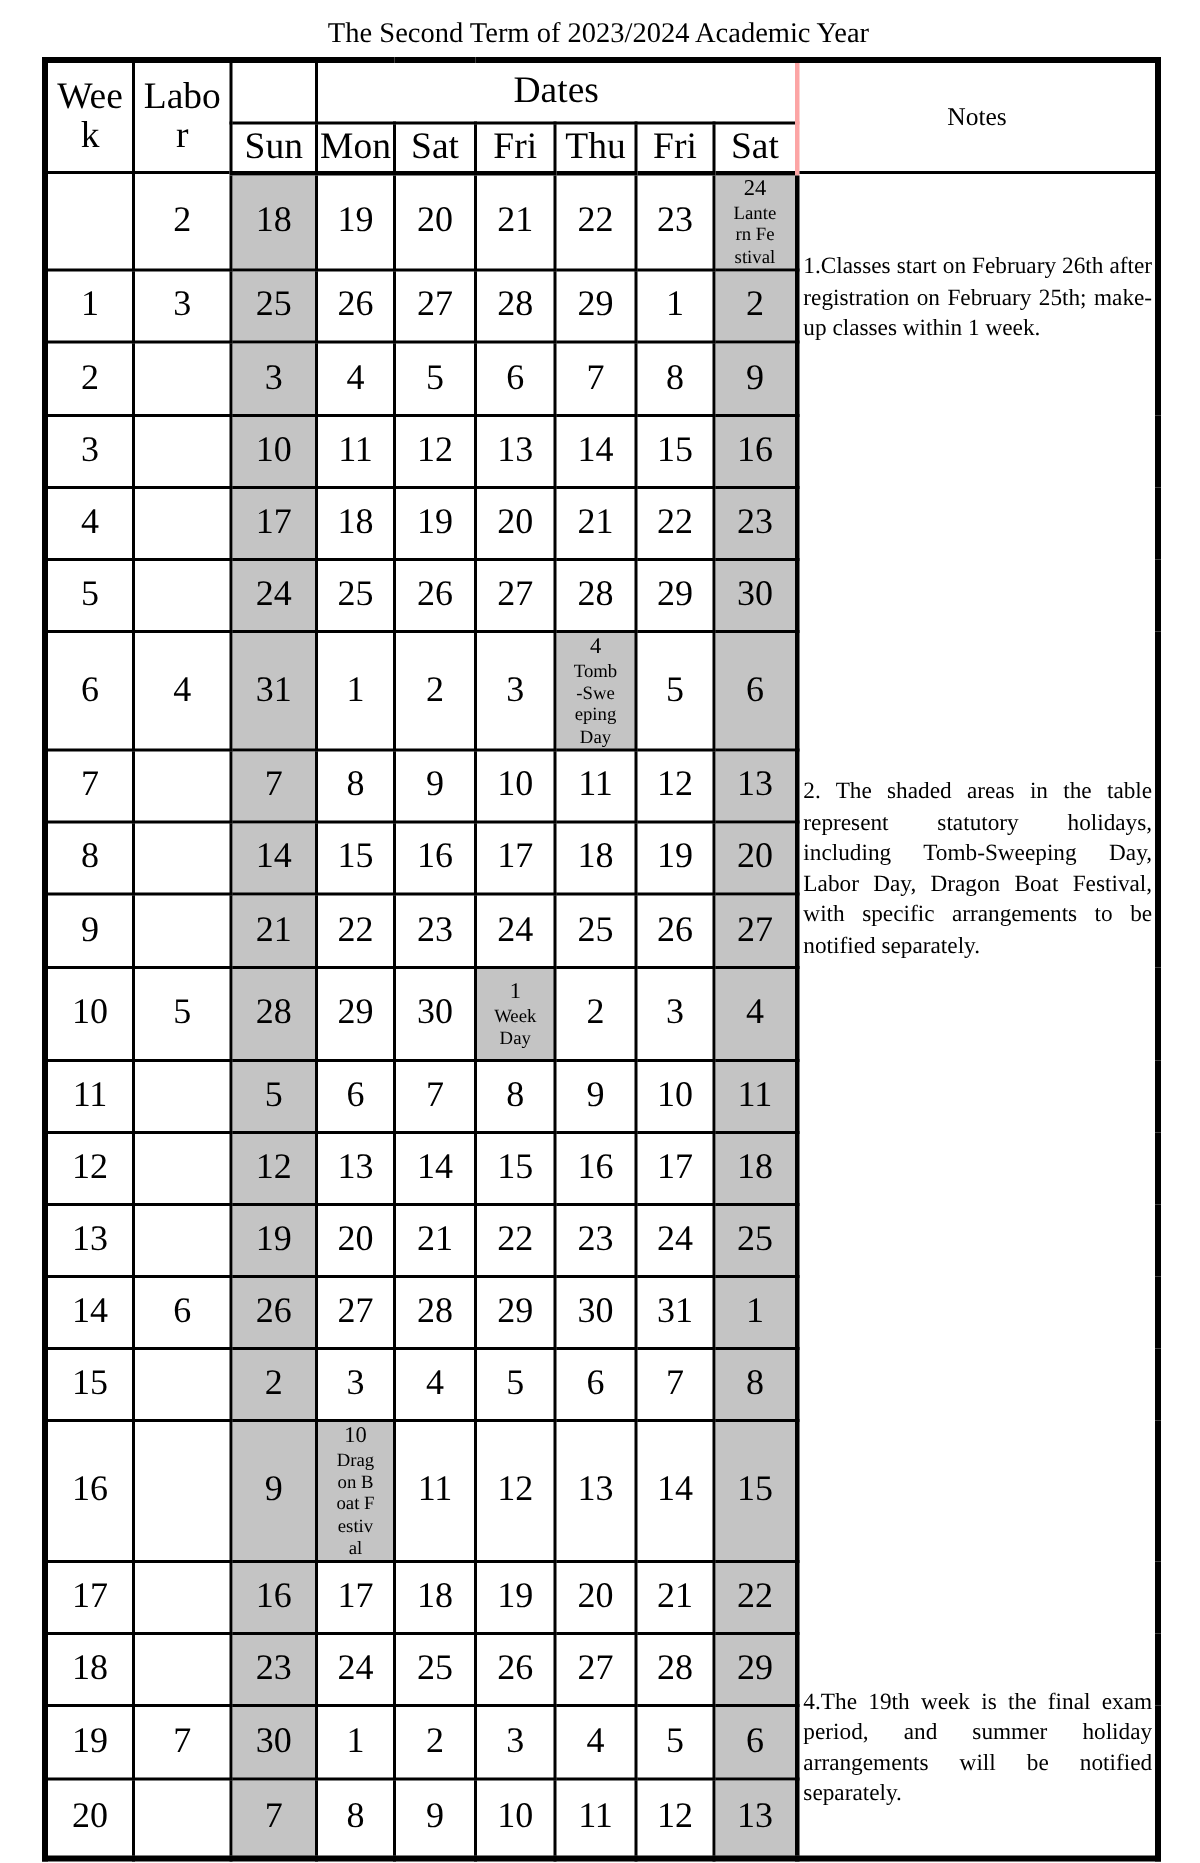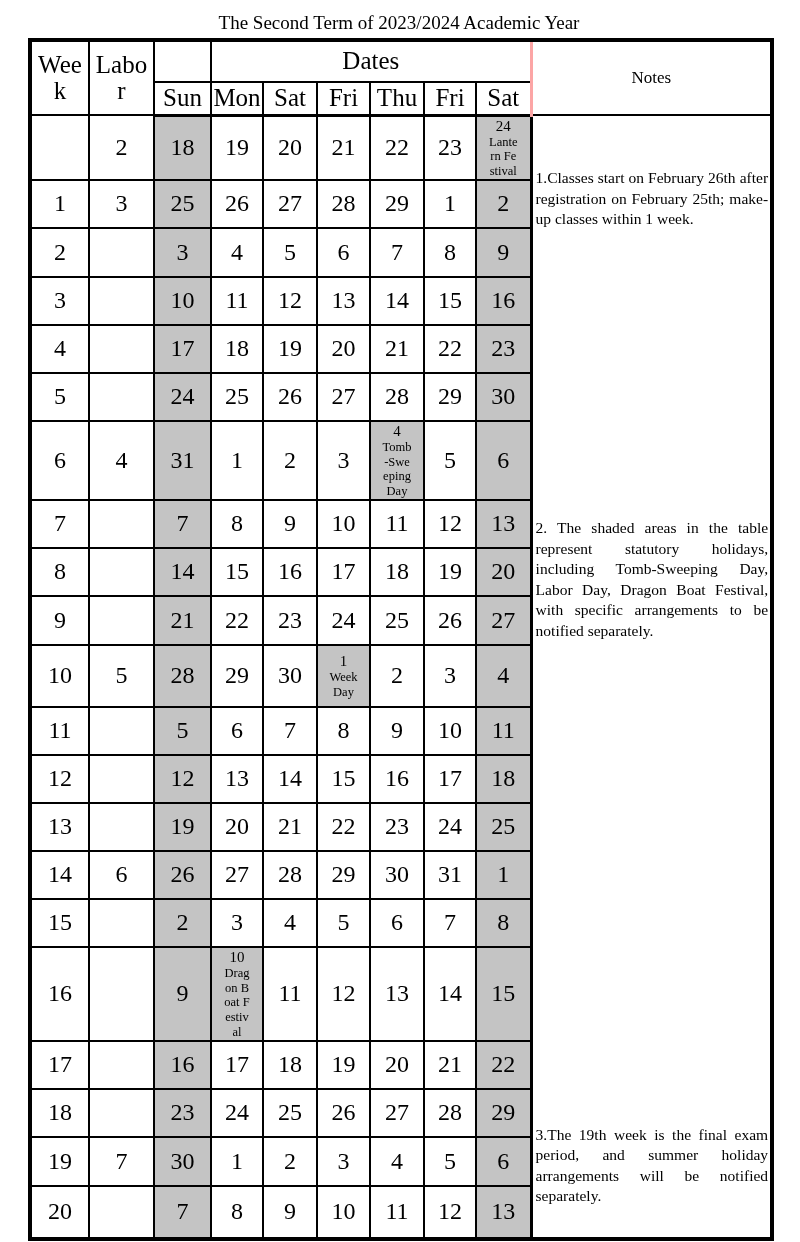--- a/index.html
+++ b/index.html
@@ -100,21 +100,21 @@
           <td class="day">22</td>
           <td class="day">23</td>
           <td class="day shaded">
             <span class="holiday-num">24</span>
             <span class="holiday-label">Lantern Festival</span>
           </td>
           <td class="notes-cell" rowspan="21">
             <div class="notes-wrap">
               <div class="note note-1">1.Classes start on February 26th after registration on February 25th; make-up classes within 1 week.</div>
               <div class="note note-2">2. The shaded areas in the table represent statutory holidays, including Tomb-Sweeping Day, Labor Day, Dragon Boat Festival, with specific arrangements to be notified separately.</div>
-              <div class="note note-3">3.The 19th week is the final exam period, and summer holiday arrangements will be notified separately.</div>
+              <div class="note note-3">4.The 19th week is the final exam period, and summer holiday arrangements will be notified separately.</div>
             </div>
           </td>
         </tr>
         <tr style="height: 48px;">
           <td class="wm">1</td>
           <td class="wm">3</td>
           <td class="day shaded">25</td>
           <td class="day">26</td>
           <td class="day">27</td>
           <td class="day">28</td>

